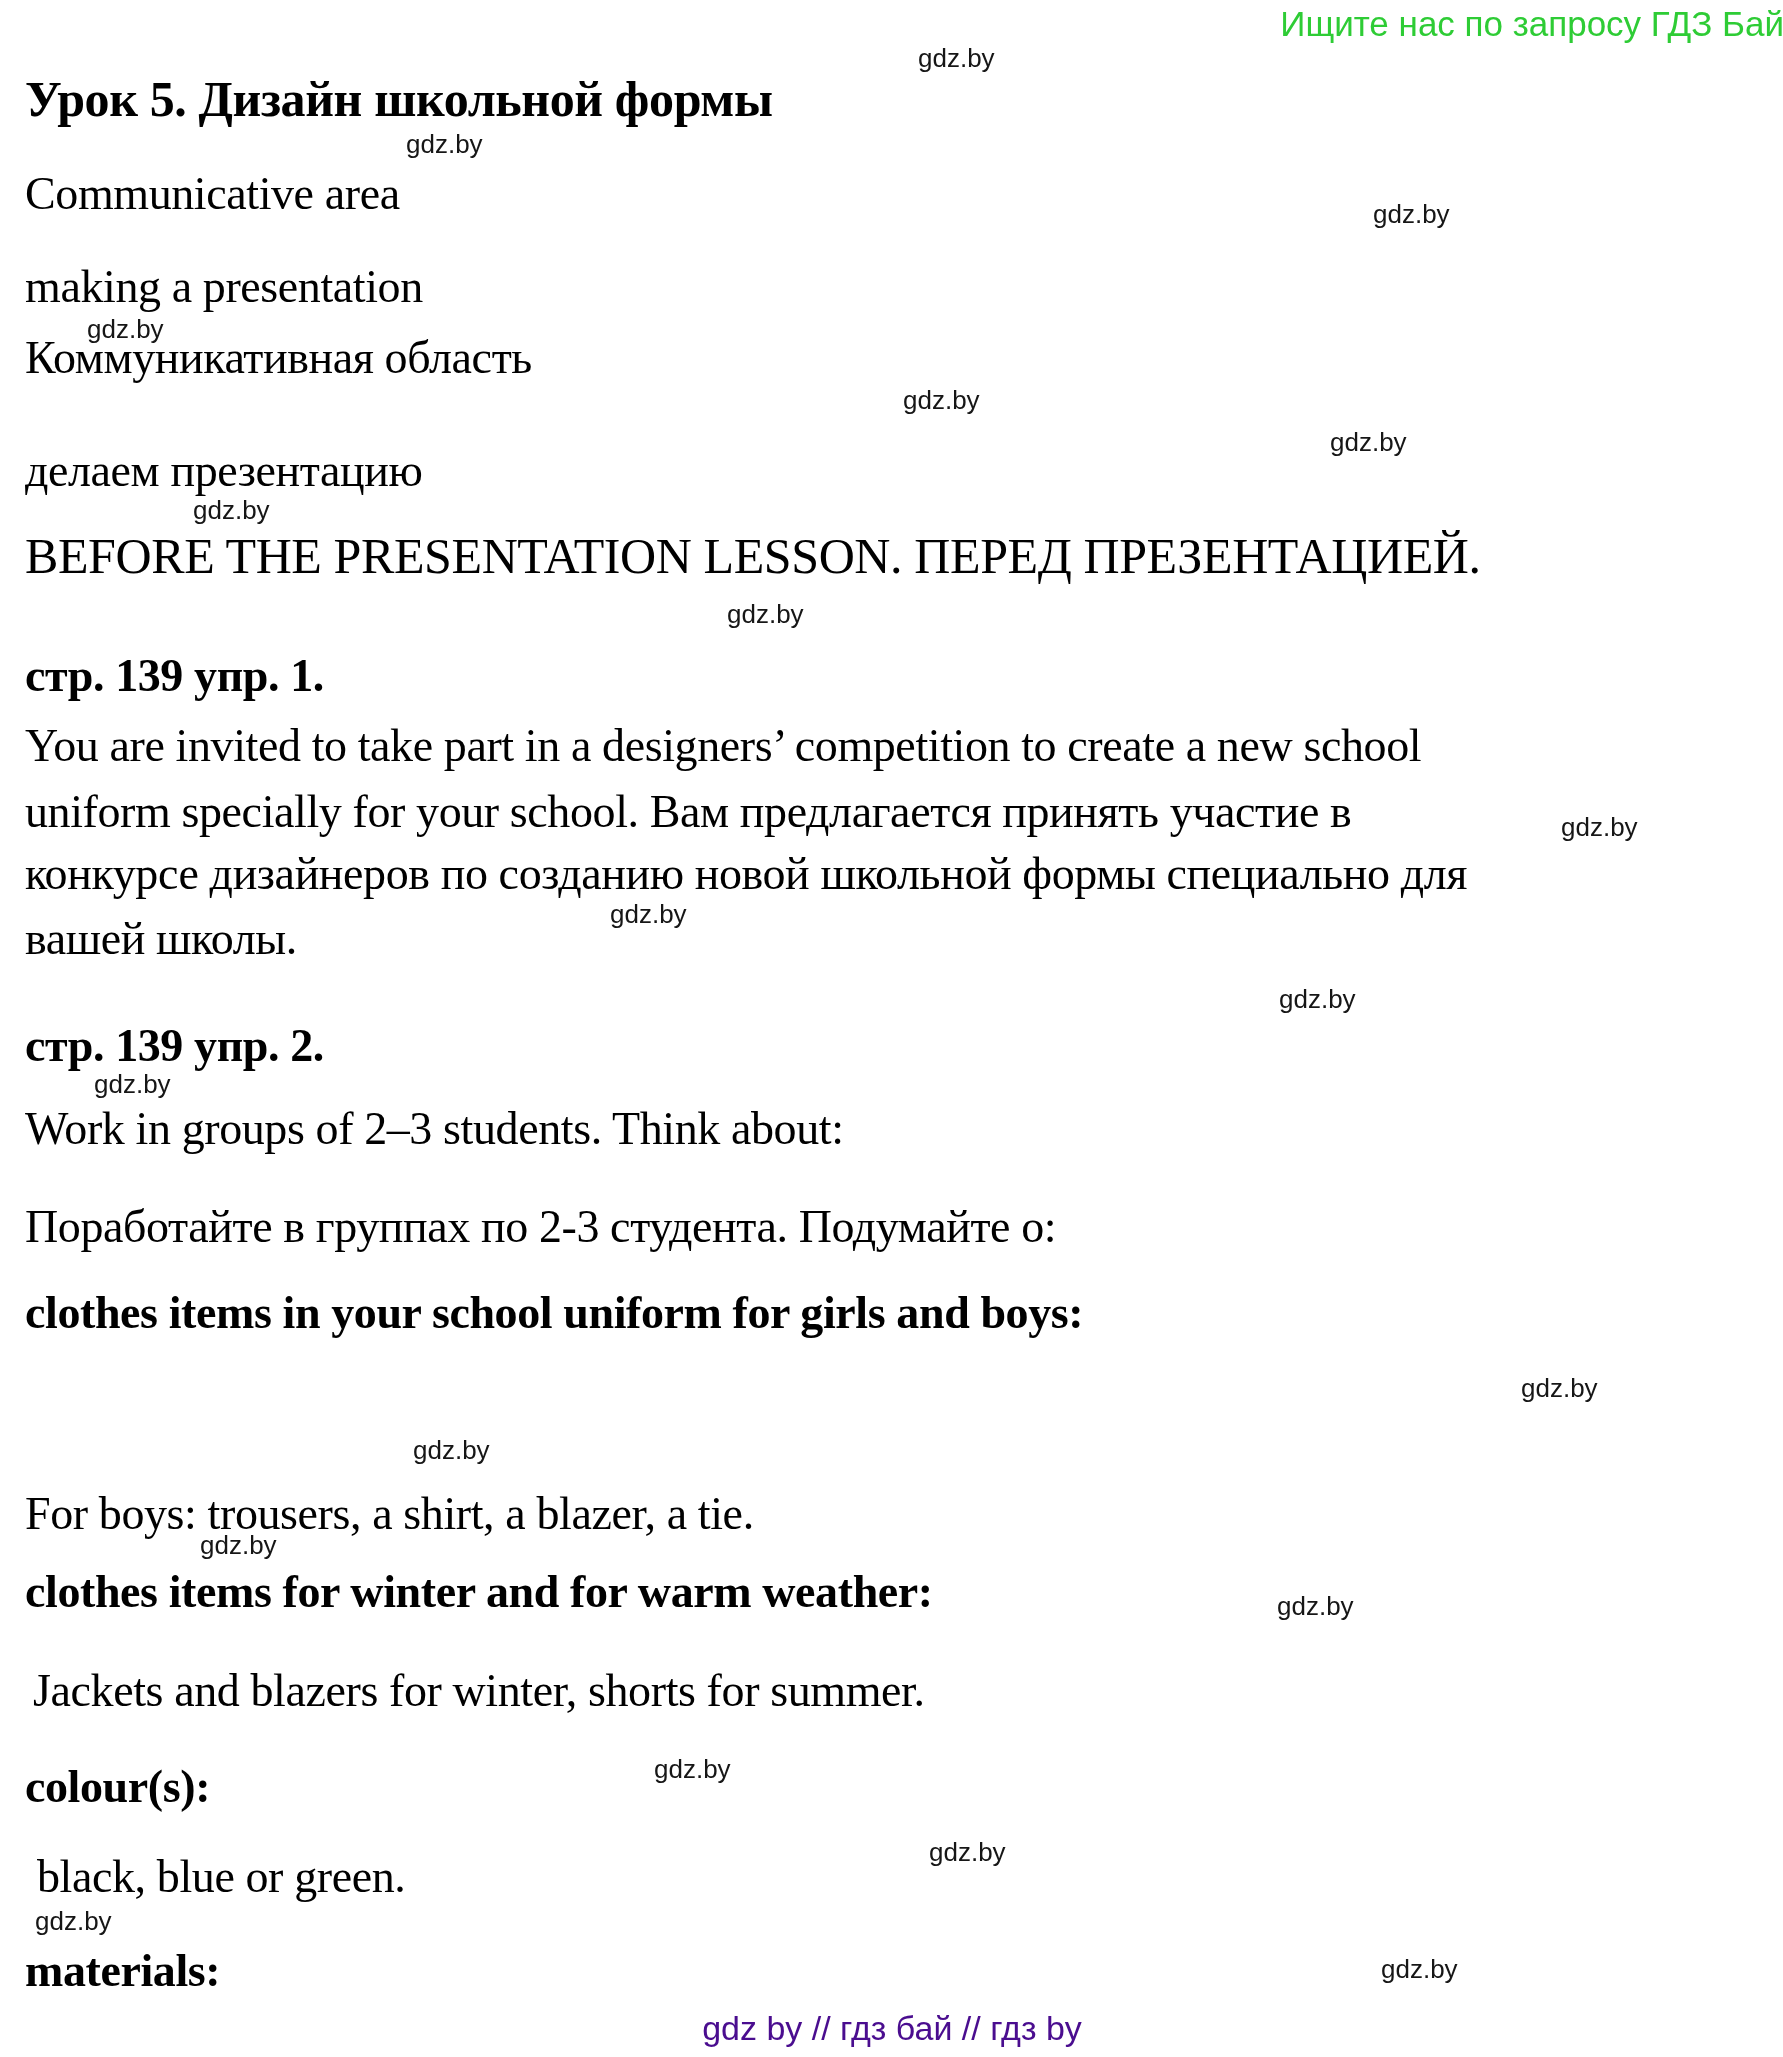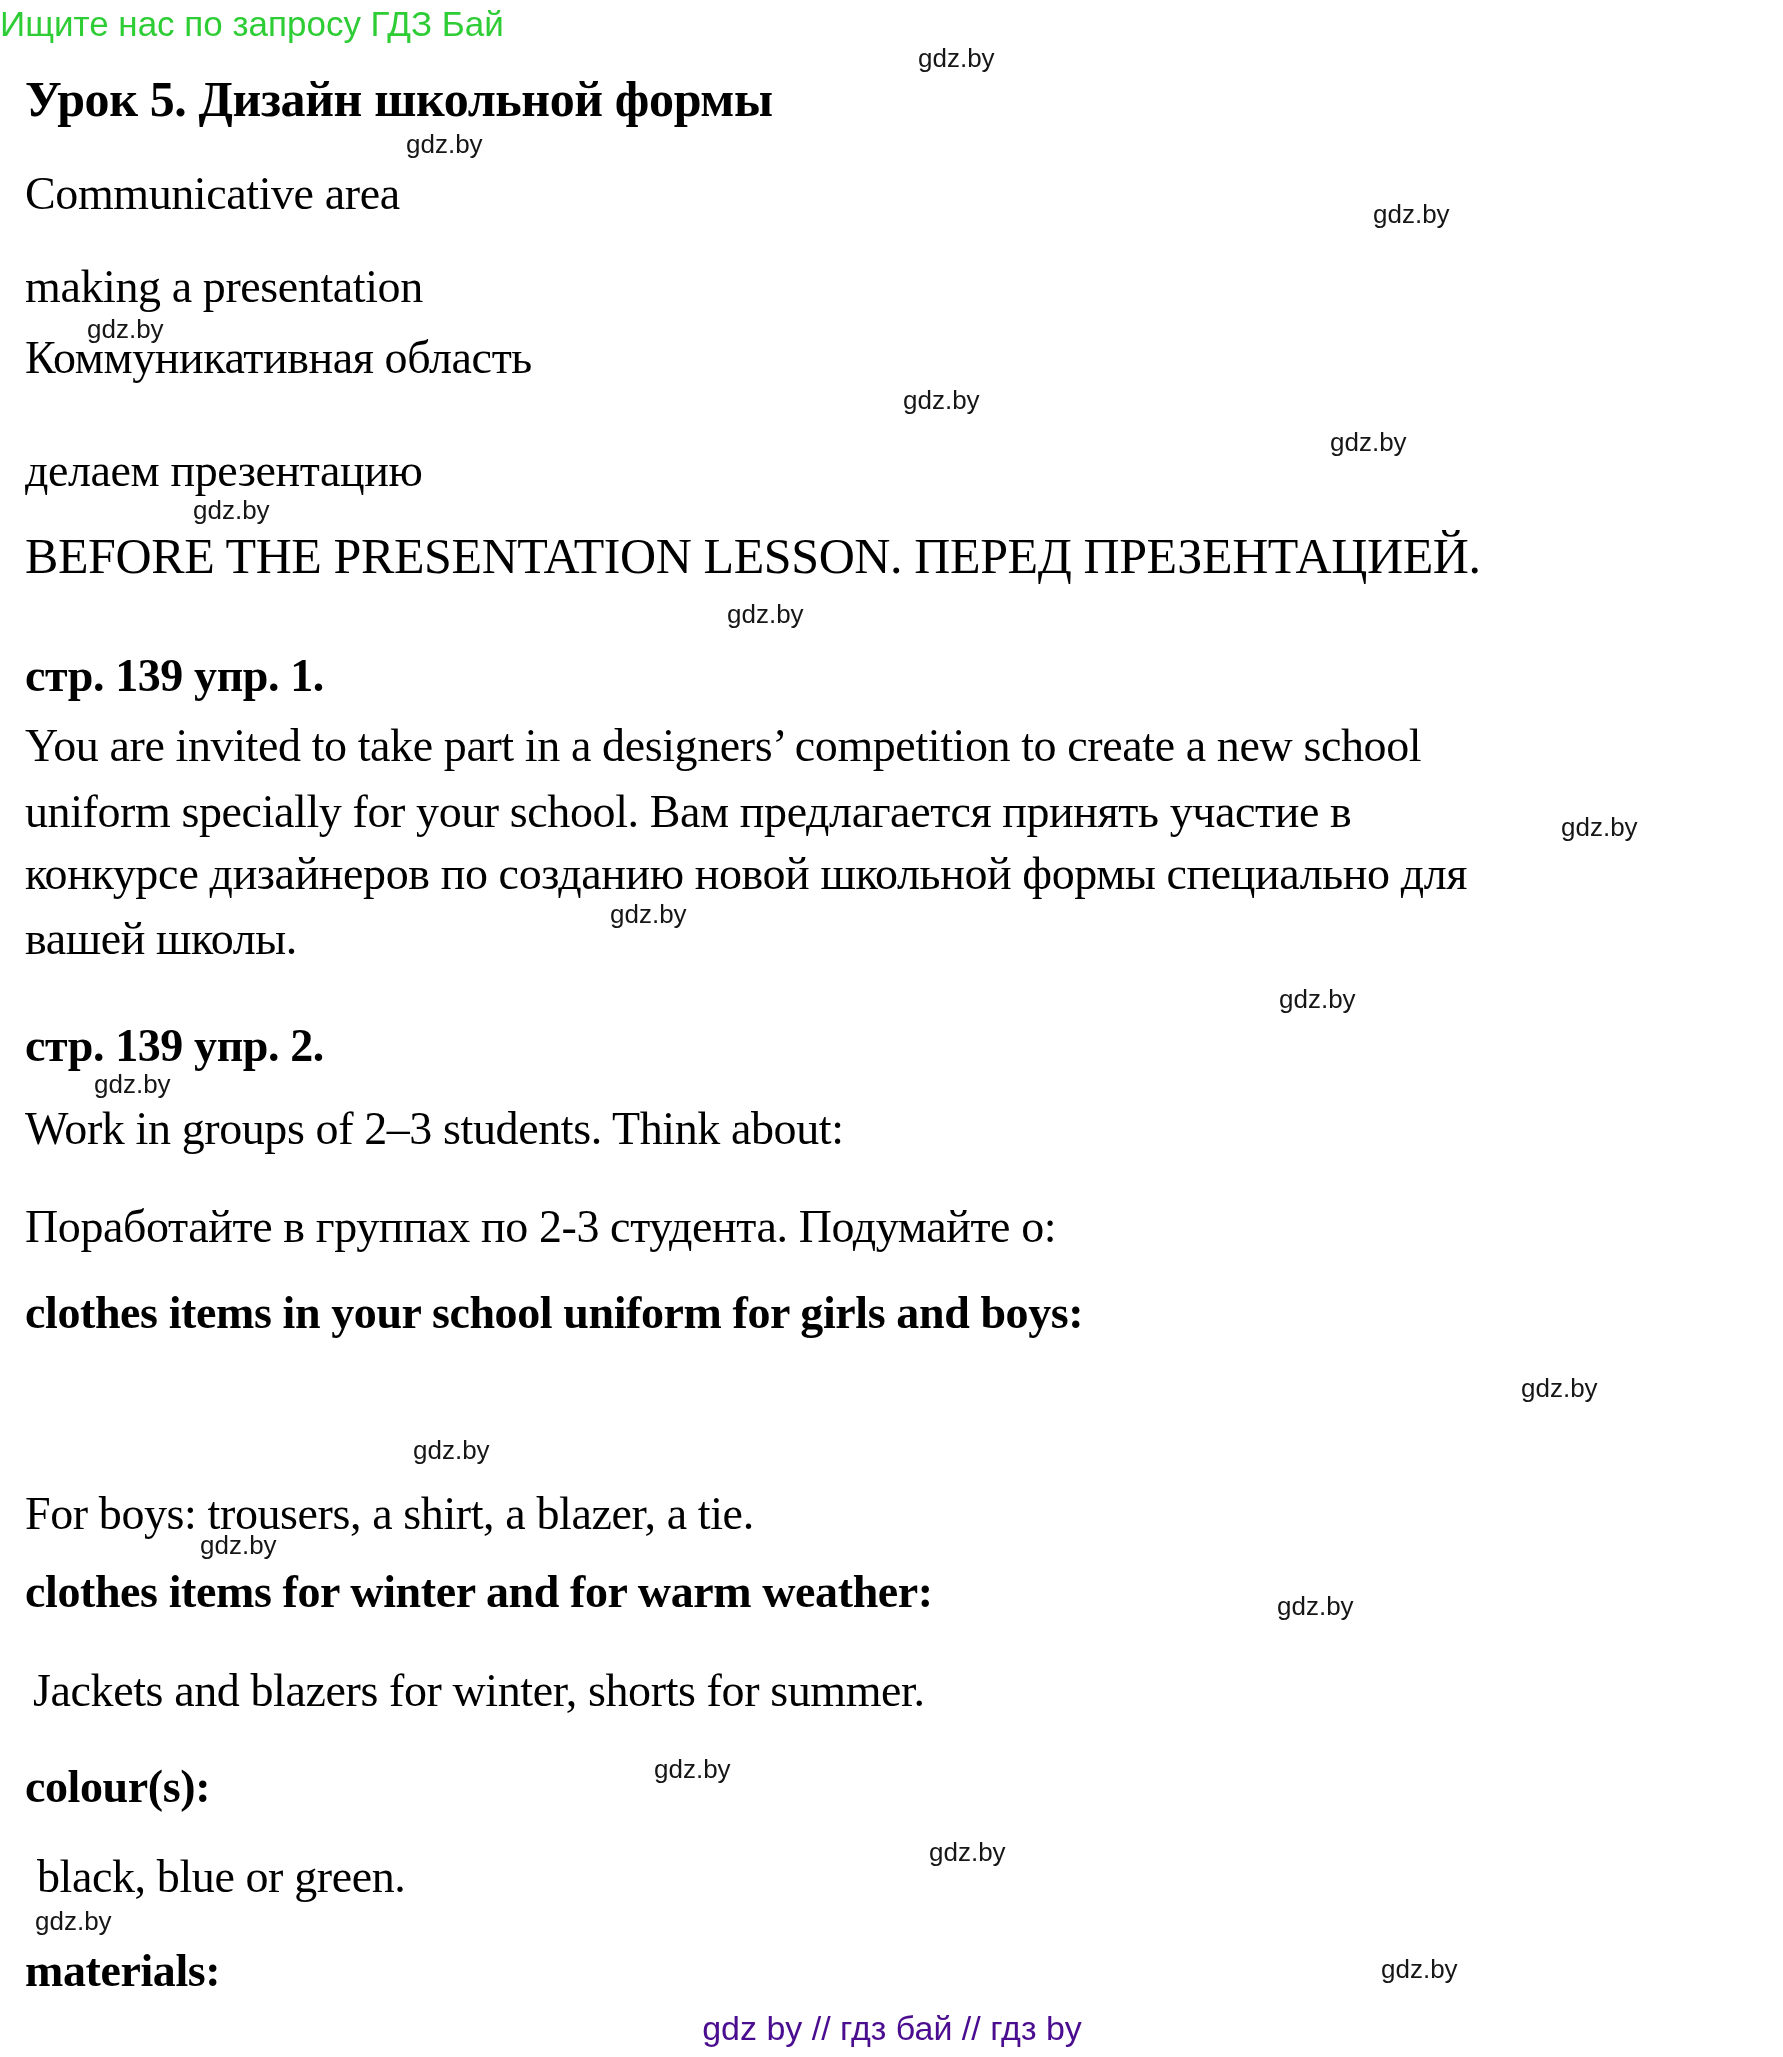--- a/index.html
+++ b/index.html
@@ -26,21 +26,21 @@
     position: absolute;
     font-family: "Liberation Sans", sans-serif;
     font-size: 26px;
     color: #161616;
     white-space: nowrap;
   }
   .banner {
     position: absolute;
     left: 0; right: 0;
     top: 3.5px;
-    text-align: left;
+    text-align: right;
     font-family: "Liberation Sans", sans-serif;
     font-size: 35px;
     white-space: nowrap;
   }
   .footer {
     position: absolute;
     left: 0; right: 0;
     top: 2009px;
     text-align: center;
     font-family: "Liberation Sans", sans-serif;

